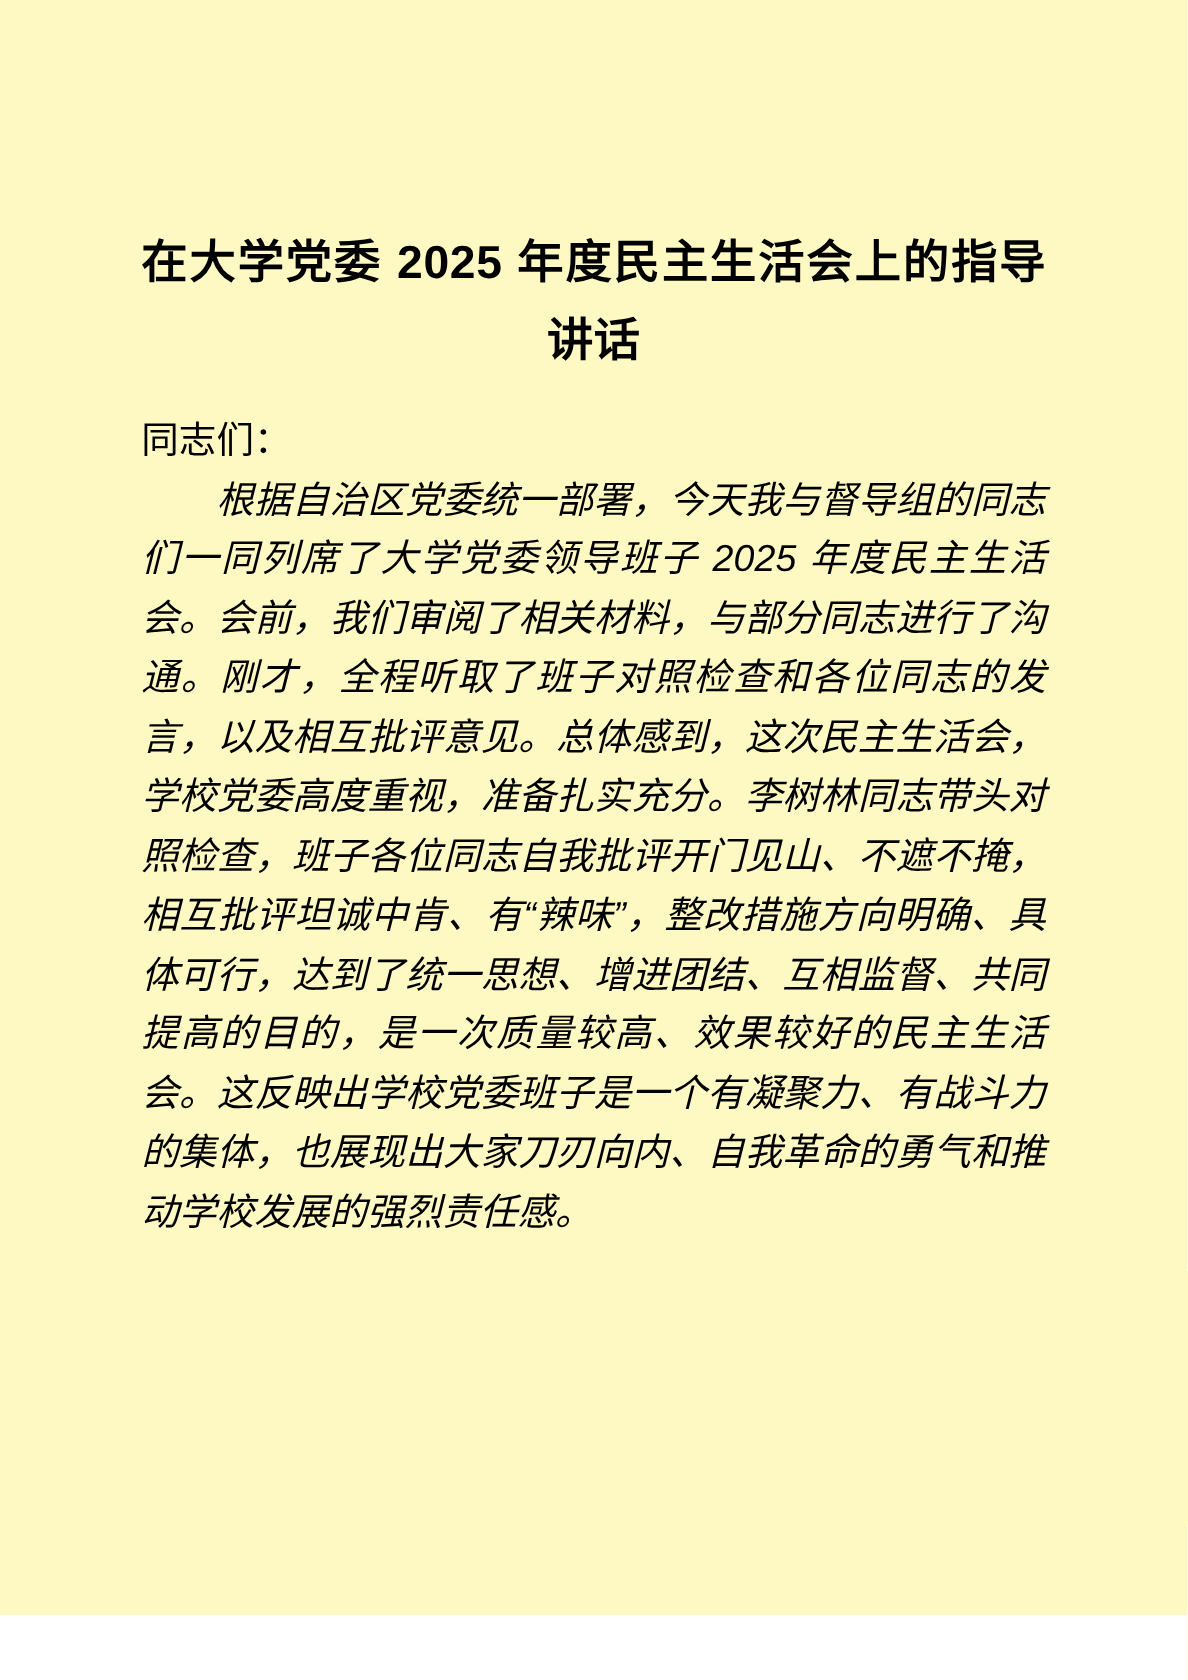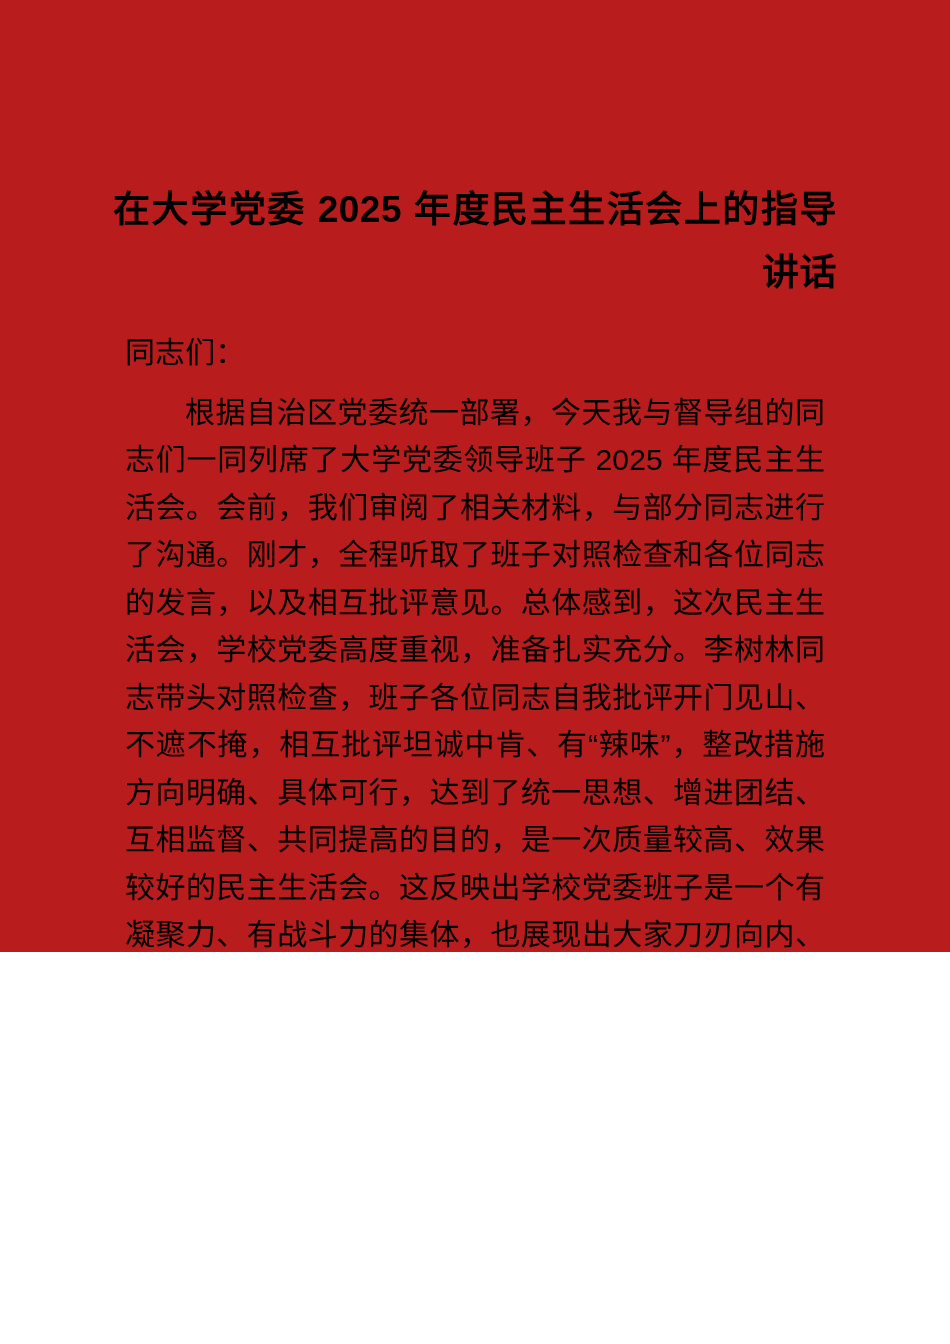--- a/index.html
+++ b/index.html
@@ -5,22 +5,22 @@
 <style>
   html, body {
     margin: 0;
     padding: 0;
     background: #ffffff;
   }
 
   #page {
     position: relative;
     width: 950px;
-    height: 952px;
-    background: #b91c1c;
+    height: 1292px;
+    background: #fef9c3;
     overflow: hidden;
     box-sizing: border-box;
     font-family: "Liberation Sans", "DejaVu Sans", sans-serif;
     color: #000000;
   }
 
   .doc-body {
     position: absolute;
     left: 113px;
     top: 0;
@@ -43,42 +43,43 @@
     display: block;
   }
 
   .doc-title .title-line.line-1 {
     text-align: justify;
     text-align-last: justify;
     white-space: nowrap;
   }
 
   .doc-title .title-line.line-2 {
-    text-align: right;
+    text-align: center;
   }
 
   
   .para {
-    margin: 12px;
+    margin: 0;
     font-size: 30px;
     line-height: 47.5px;
     text-align: justify;
     text-align-last: left;
     letter-spacing: 0.1px;
     color: #000000;
     font-weight: 400;
   }
 
   .para.salutation {
     margin-top: 25px;
     text-indent: 0;
   }
 
   .para.indent {
     text-indent: 2em;
+    font-style: italic;
   }
 
   
   .para.clipped {
     text-align: justify;
     text-align-last: justify;
   }
 </style>
 </head>
 <body>

